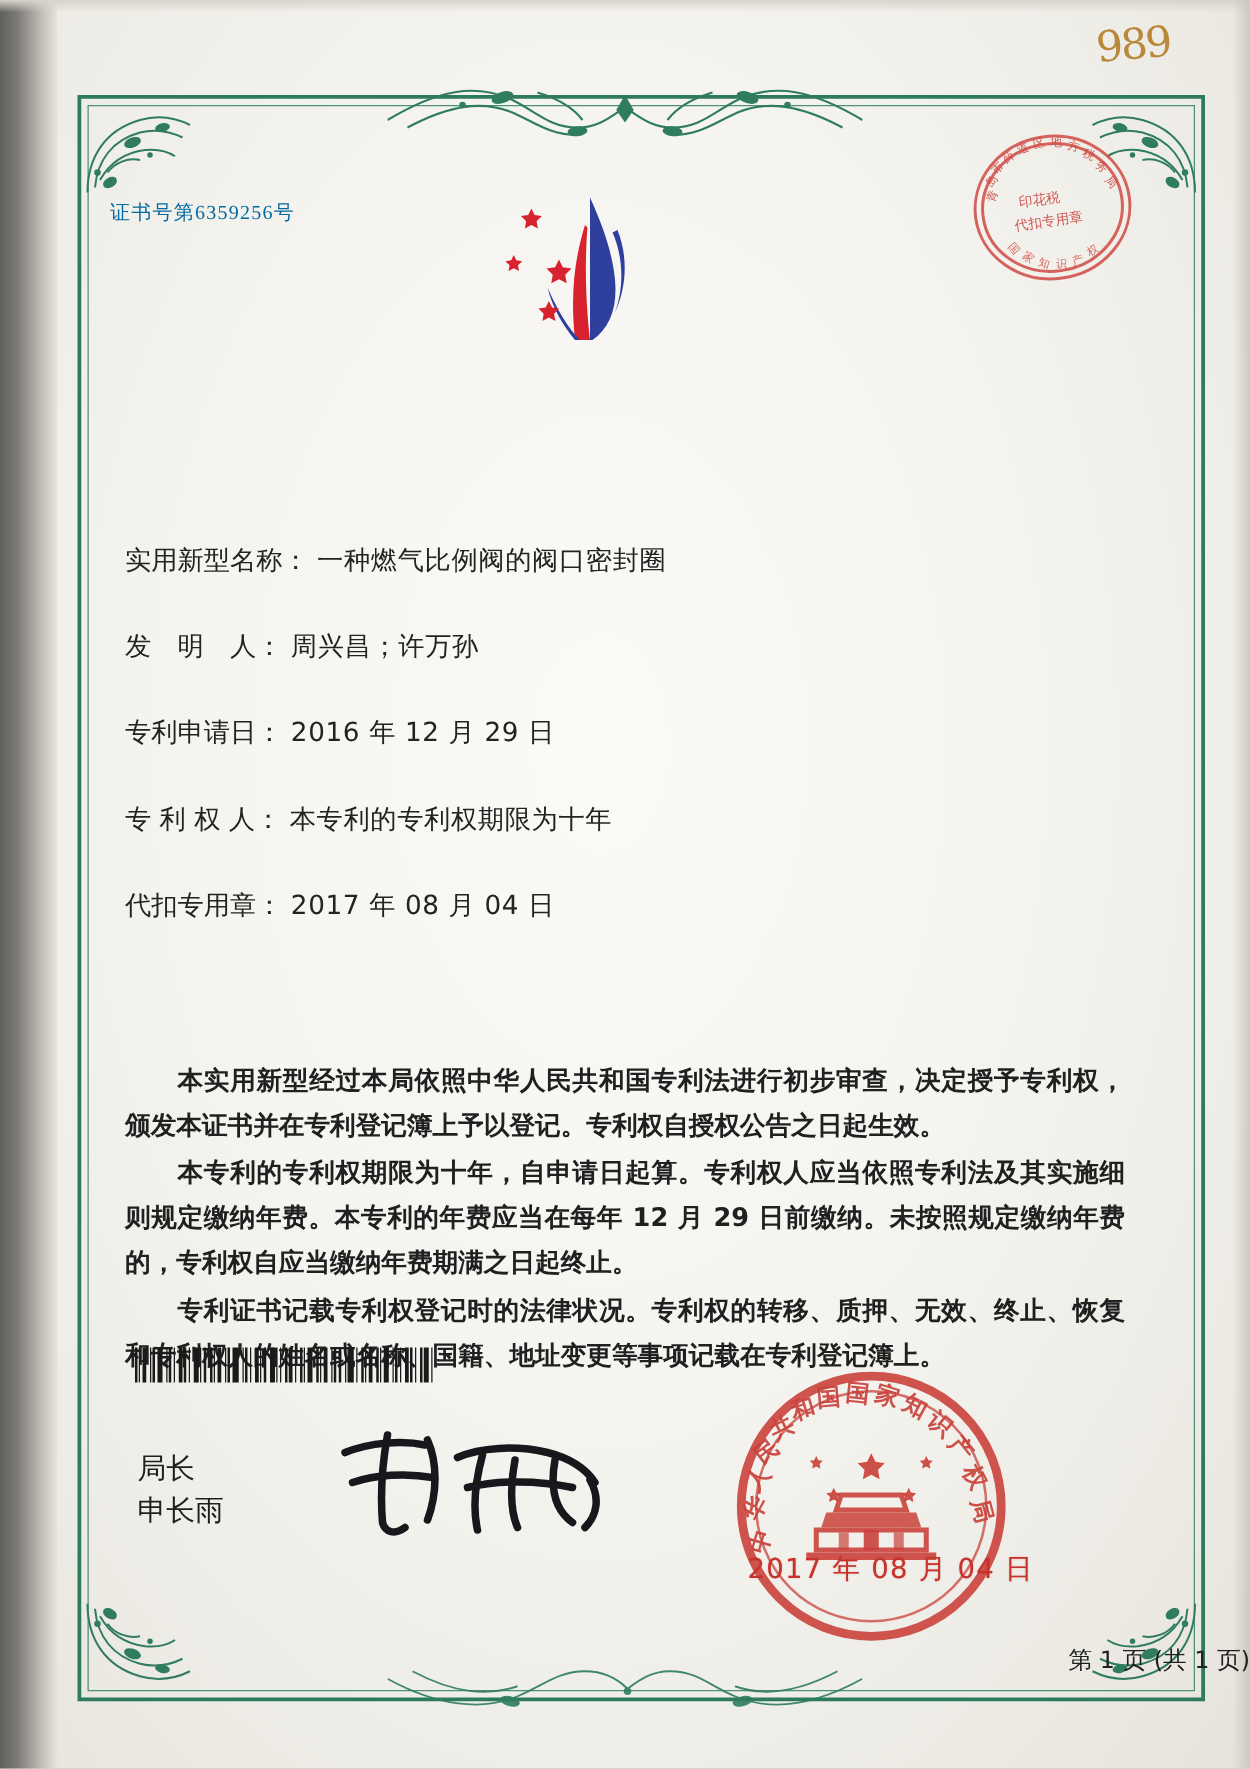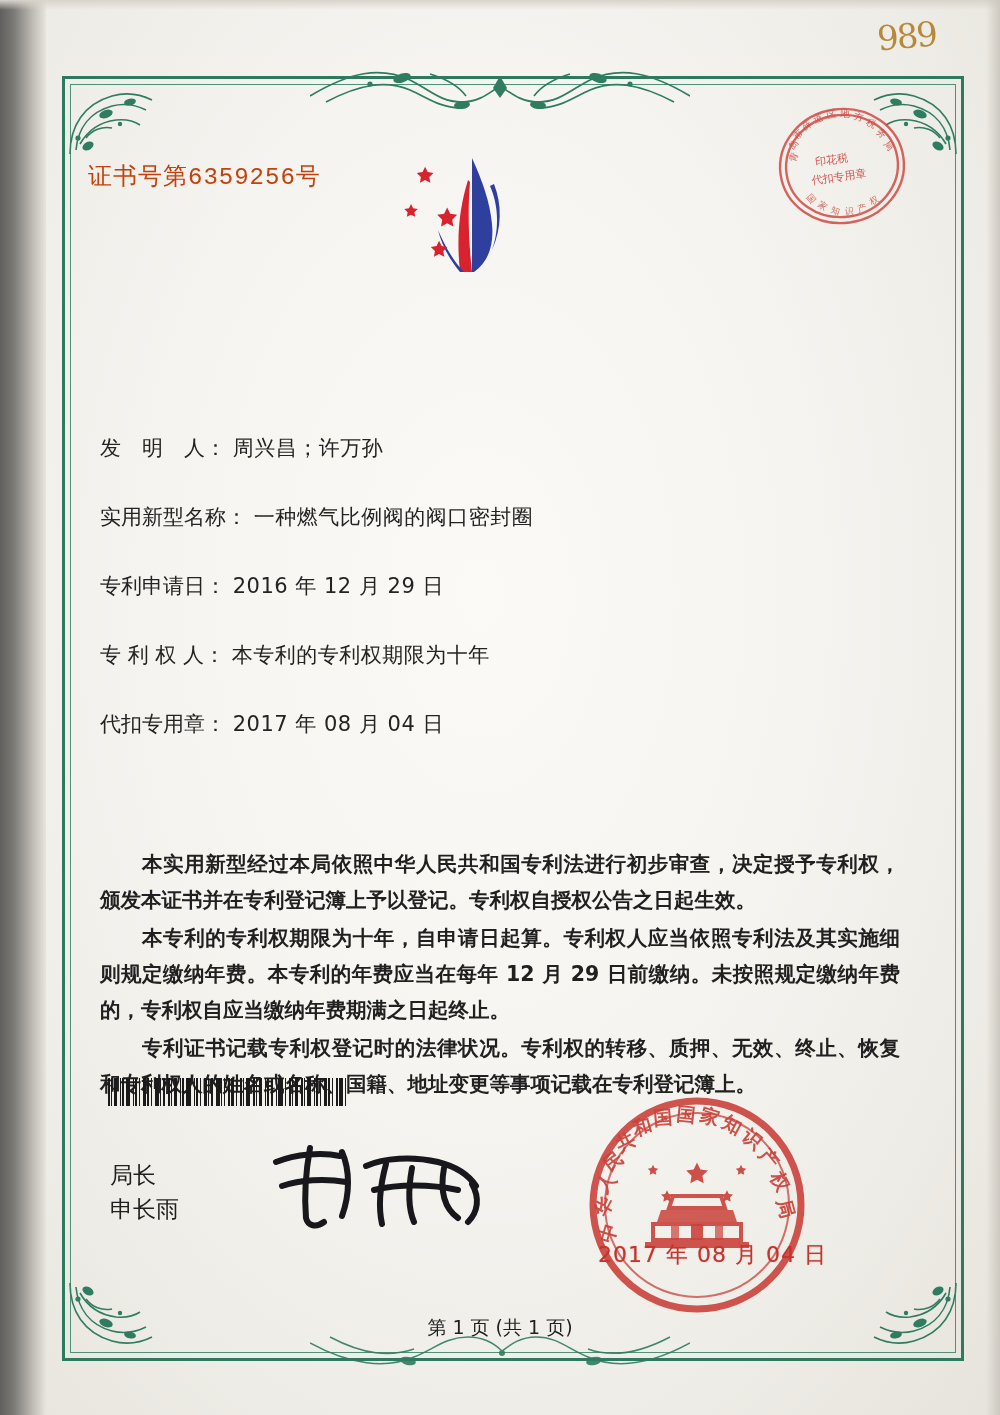--- a/index.html
+++ b/index.html
@@ -101,24 +101,24 @@
     color: #b8893a;
     transform: rotate(-5deg);
     letter-spacing: -2px;
   }
 
   
   .cert-no {
     position: absolute;
     left: 88px;
     top: 160px;
-    font-size: 24px;
+    font-size: 16px;
     letter-spacing: 1px;
-    color: #c2410c;
-    font-family: Liberation Mono, monospace;
+    color: #0369a1;
+    font-family: Liberation Serif, serif;
   }
 
   
   .logo {
     position: absolute;
     left: 398px;
     top: 150px;
     width: 150px;
     height: 130px;
   }
@@ -245,21 +245,21 @@
     font-family: "DejaVu Sans", sans-serif;
     letter-spacing: 1px;
     text-shadow: 0 0 1px rgba(198,51,44,0.5);
   }
 
   
   .footer-page {
     position: absolute;
     left: 0; right: 0;
     bottom: 74px;
-    text-align: center;
+    text-align: right;
     font-family: "DejaVu Sans", sans-serif;
     font-size: 19px;
     color: #1f1f1f;
   }
 </style>
 </head>
 <body>
 
 <div class="page">
   <div class="paper"></div>
@@ -426,26 +426,26 @@
         <text transform="translate(62 110) rotate(10)">识</text>
         <text transform="translate(76 110) rotate(-8)">产</text>
         <text transform="translate(90 105) rotate(-24)">权</text>
       </g>
     </svg>
   </div>
 
 
   <div class="fields">
     <div class="field-row">
+      <span class="field-label">实用新型名称：</span>
+      <span class="field-value">一种燃气比例阀的阀口密封圈</span>
+    </div>
+    <div class="field-row">
       <span class="field-label">发　明　人：</span>
       <span class="field-value">周兴昌；许万孙</span>
-    </div>
-    <div class="field-row">
-      <span class="field-label">实用新型名称：</span>
-      <span class="field-value">一种燃气比例阀的阀口密封圈</span>
     </div>
     <div class="field-row">
       <span class="field-label">专利申请日：</span>
       <span class="field-value">2016 年 12 月 29 日</span>
     </div>
     <div class="field-row">
       <span class="field-label">专 利 权 人：</span>
       <span class="field-value">本专利的专利权期限为十年</span>
     </div>
     <div class="field-row">

